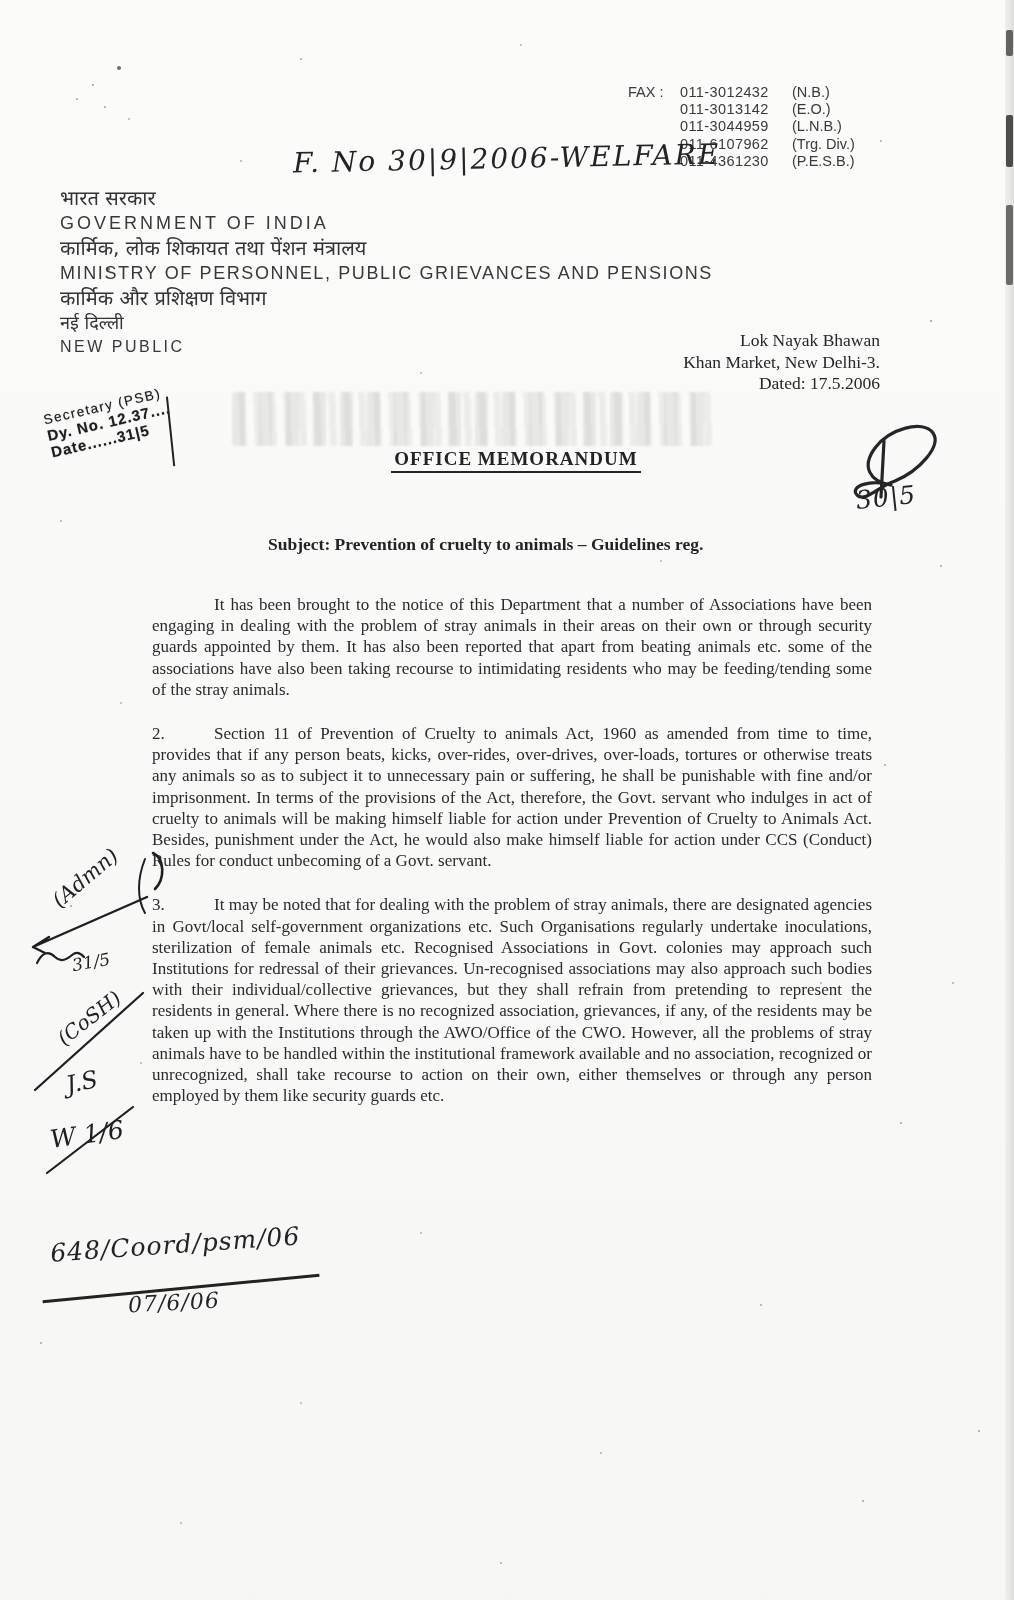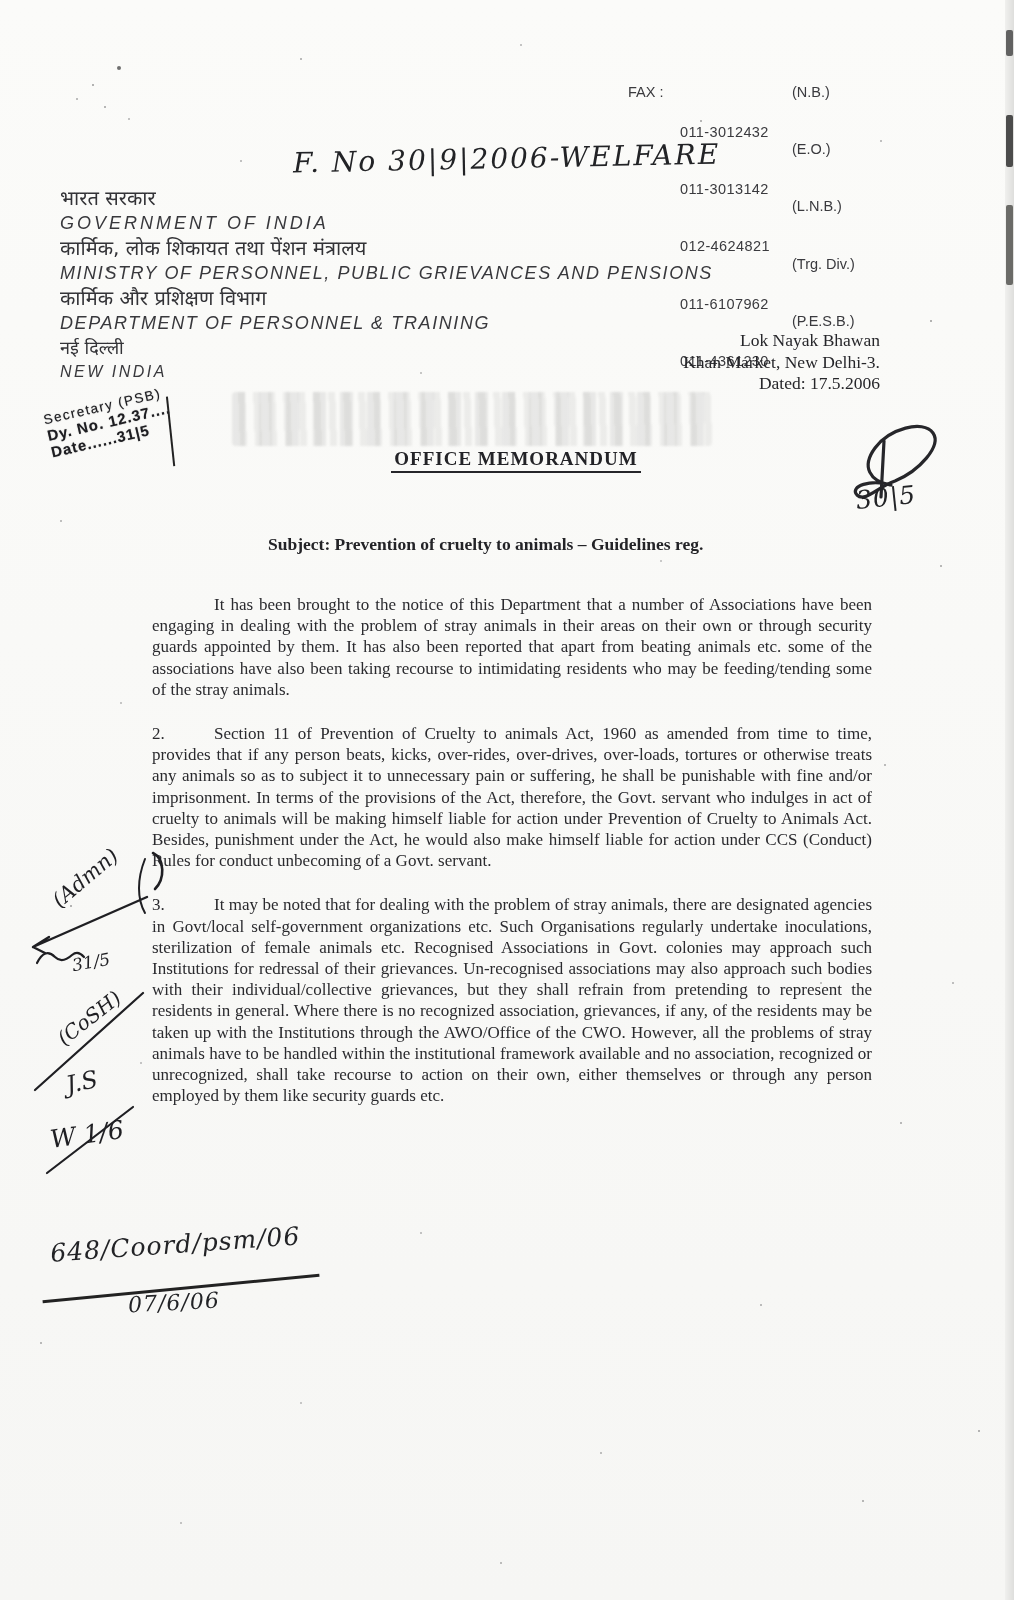--- a/index.html
+++ b/index.html
@@ -29,30 +29,30 @@
   .edge-strip .b3{top:205px;height:80px;background:#555551;}
   .bleed{position:absolute;left:232px;top:392px;width:480px;height:54px;filter:blur(1.2px);border-radius:4px;
     background:
       repeating-linear-gradient(90deg, rgba(130,130,130,0.14) 0 13px, transparent 13px 27px),
       repeating-linear-gradient(88deg, transparent 0 8px, rgba(120,120,120,0.10) 8px 15px);}
   
   .fax{position:absolute;left:628px;top:84px;font-family:"Liberation Sans","DejaVu Sans",sans-serif;
     font-size:14.5px;line-height:17.2px;color:#3a3a3e;}
   .fax-row{display:flex;}
   .fax-label{width:52px;display:inline-block;}
-  .fax-num{width:112px;display:inline-block;letter-spacing:.4px;margin-top:40px;}
+  .fax-num{width:112px;display:inline-block;letter-spacing:.4px;}
   .fax-dept{display:inline-block;}
   
   .hand{font-family:"DejaVu Serif",serif;font-style:italic;color:#222326;letter-spacing:1px;}
   .file-no{position:absolute;left:293px;top:142px;font-size:28px;transform:rotate(-1.2deg);letter-spacing:2px;}
   
   .letterhead{position:absolute;left:60px;top:186px;width:860px;text-align:left;}
   .lh-hindi{font-family:"DejaVu Sans",sans-serif;font-size:20px;line-height:25px;color:#333337;}
   .lh-eng{font-family:"Liberation Sans","DejaVu Sans",sans-serif;font-size:18px;line-height:25px;
-    letter-spacing:1.6px;color:#38383c;font-style:italic;}
+    letter-spacing:1.6px;color:#38383c;}
   .lh-eng.gov{letter-spacing:3px;}
   .lh-hindi.city{font-size:18px;line-height:24px;}
   .lh-eng.city{font-size:16px;line-height:24px;letter-spacing:2.5px;}
   
   .addr{position:absolute;right:134px;top:330px;text-align:right;font-size:17.5px;line-height:21.5px;color:#26262a;}
   
   .stamp{position:absolute;left:46px;top:398px;transform:rotate(-13deg);color:#1d1d21;
     font-family:"Liberation Sans","DejaVu Sans",sans-serif;text-shadow:0 0 1px rgba(20,20,20,.5);}
   .stamp-l1{font-size:13.5px;letter-spacing:1.5px;}
   .stamp-l2{font-size:15px;letter-spacing:1px;font-weight:bold;}
@@ -103,21 +103,21 @@
       <span class="fax-num">011-3012432</span>
       <span class="fax-dept">(N.B.)</span>
     </div>
     <div class="fax-row">
       <span class="fax-label"></span>
       <span class="fax-num">011-3013142</span>
       <span class="fax-dept">(E.O.)</span>
     </div>
     <div class="fax-row">
       <span class="fax-label"></span>
-      <span class="fax-num">012-4624821</span>
+      <span class="fax-num">011-3044959</span>
       <span class="fax-dept">(L.N.B.)</span>
     </div>
     <div class="fax-row">
       <span class="fax-label"></span>
       <span class="fax-num">011-6107962</span>
       <span class="fax-dept">(Trg. Div.)</span>
     </div>
     <div class="fax-row">
       <span class="fax-label"></span>
       <span class="fax-num">011-4361230</span>
@@ -126,23 +126,22 @@
   </div>
 
   <div class="file-no hand">F. No 30|9|2006-WELFARE</div>
 
   <div class="letterhead">
     <div class="lh-hindi">भारत सरकार</div>
     <div class="lh-eng gov">GOVERNMENT OF INDIA</div>
     <div class="lh-hindi">कार्मिक, लोक शिकायत तथा पेंशन मंत्रालय</div>
     <div class="lh-eng">MINISTRY OF PERSONNEL, PUBLIC GRIEVANCES AND PENSIONS</div>
     <div class="lh-hindi">कार्मिक और प्रशिक्षण विभाग</div>
-    <div class="lh-eng">DEPARTMENT OF PERSONNEL &amp; TRAINING</div>
     <div class="lh-hindi city">नई दिल्ली</div>
-    <div class="lh-eng city">NEW INDIA</div>
+    <div class="lh-eng city">NEW PUBLIC</div>
   </div>
 
   <div class="addr">
     <div>Lok Nayak Bhawan</div>
     <div>Khan Market, New Delhi-3.</div>
     <div>Dated: 17.5.2006</div>
   </div>
 
   <div class="stamp">
     <div class="stamp-l1">Secretary (PSB)</div>

